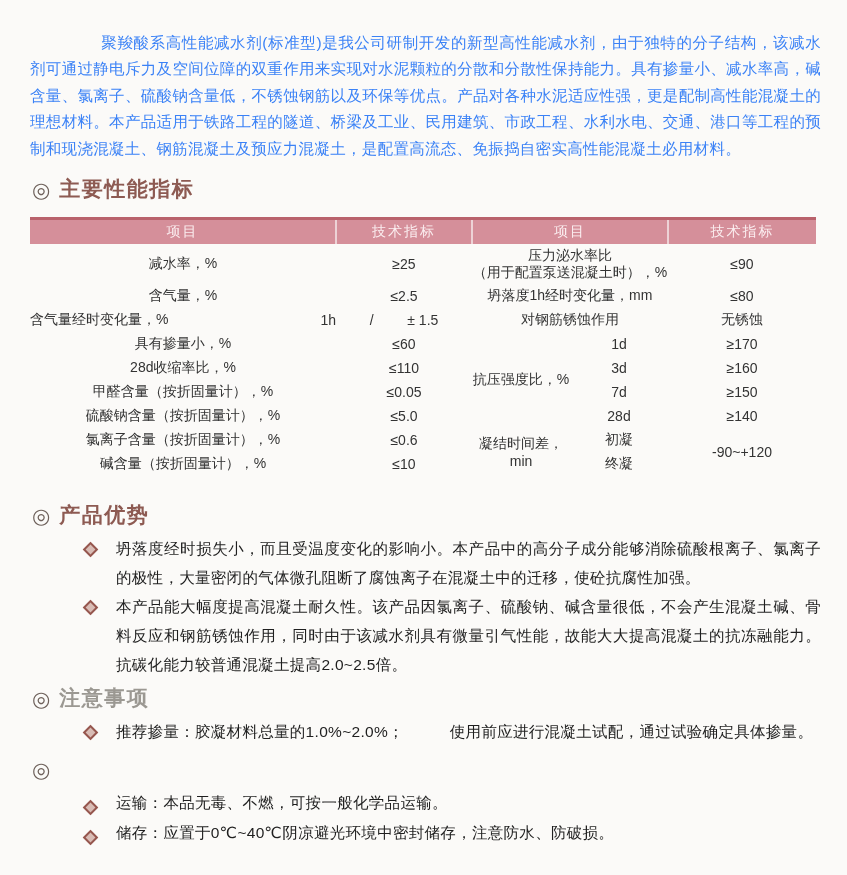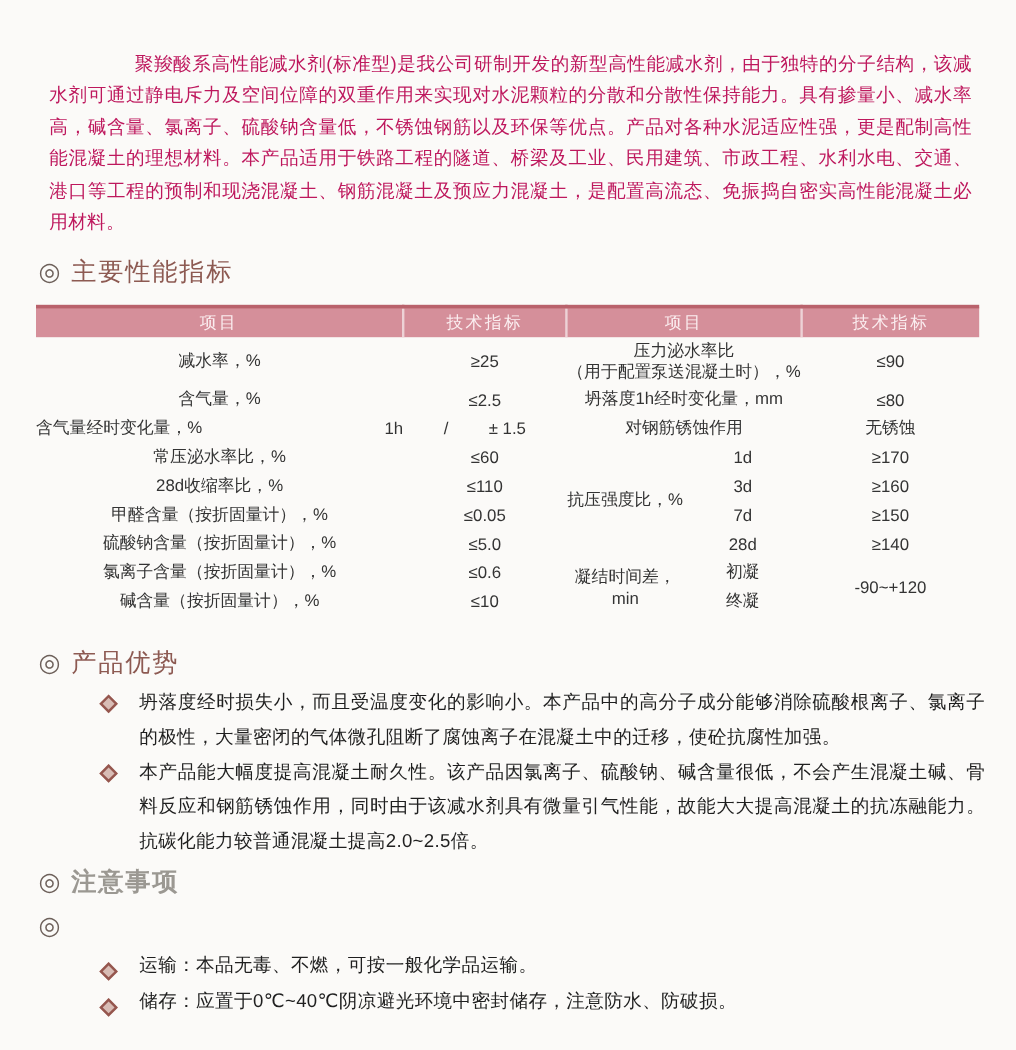--- a/index.html
+++ b/index.html
@@ -7,45 +7,45 @@
     width: 847px; height: 875px;
     background: #fbfaf8;
     font-family: "Liberation Sans", "DejaVu Sans", sans-serif;
     color: #2d2d2d;
     overflow: hidden;
   }
   .page { padding: 30px 26px 0 30px; }
 
   
   .intro {
-    margin: 11px;
+    margin: 0;
     font-size: 15.5px;
     line-height: 26.4px;
     text-align: justify;
     text-indent: 4.6em;
-    color: #be185d;
+    color: #3b82f6;
     letter-spacing: 0.3px;
   }
 
   
   .heading {
     display: flex;
     align-items: center;
     gap: 9px;
     margin: 14px 0 0 2px;
     height: 26px;
   }
   .heading .marker {
     font-size: 21px;
     line-height: 1;
     color: #6e615b;
   }
   .heading .h-title {
     font-size: 21px;
-    font-weight: normal;
+    font-weight: bold;
     color: #8d5a52;
     letter-spacing: 1.5px;
   }
   .heading .h-title-secondary {
     font-size: 21px;
     font-weight: bold;
     color: #9b9892;
     letter-spacing: 1.5px;
   }
   .heading.h2 { margin-top: 26px; }
@@ -154,21 +154,21 @@
         <td>
           <div class="flex-even">
             <span>/</span>
             <span>± 1.5</span>
           </div>
         </td>
         <td colspan="2">对钢筋锈蚀作用</td>
         <td>无锈蚀</td>
       </tr>
       <tr>
-        <td>常压泌水率比，%</td>
+        <td>具有掺量小，%</td>
         <td>≤60</td>
         <td rowspan="4">抗压强度比，%</td>
         <td>1d</td>
         <td>≥170</td>
       </tr>
       <tr>
         <td>28d收缩率比，%</td>
         <td>≤110</td>
         <td>3d</td>
         <td>≥160</td>
@@ -214,20 +214,26 @@
       <span class="diamond"></span>
       <span class="bullet-text">本产品能大幅度提高混凝土耐久性。该产品因氯离子、硫酸钠、碱含量很低，不会产生混凝土碱、骨料反应和钢筋锈蚀作用，同时由于该减水剂具有微量引气性能，故能大大提高混凝土的抗冻融能力。抗碳化能力较普通混凝土提高2.0~2.5倍。</span>
     </li>
   </ul>
 
   <div class="heading h3">
     <span class="marker">◎</span>
     <span class="h-title-secondary">注意事项</span>
   </div>
 
+  <ul class="bullets">
+    <li class="bullet">
+      <span class="diamond"></span>
+      <span class="bullet-text"><span>推荐掺量：胶凝材料总量的1.0%~2.0%；</span><span class="usage-note">使用前应进行混凝土试配，通过试验确定具体掺量。</span></span>
+    </li>
+  </ul>
 
   <div class="heading h4">
     <span class="marker">◎</span>
   </div>
 
   <ul class="bullets pack">
     <li class="bullet">
       <span class="diamond"></span>
       <span class="bullet-text">运输：本品无毒、不燃，可按一般化学品运输。</span>
     </li>

